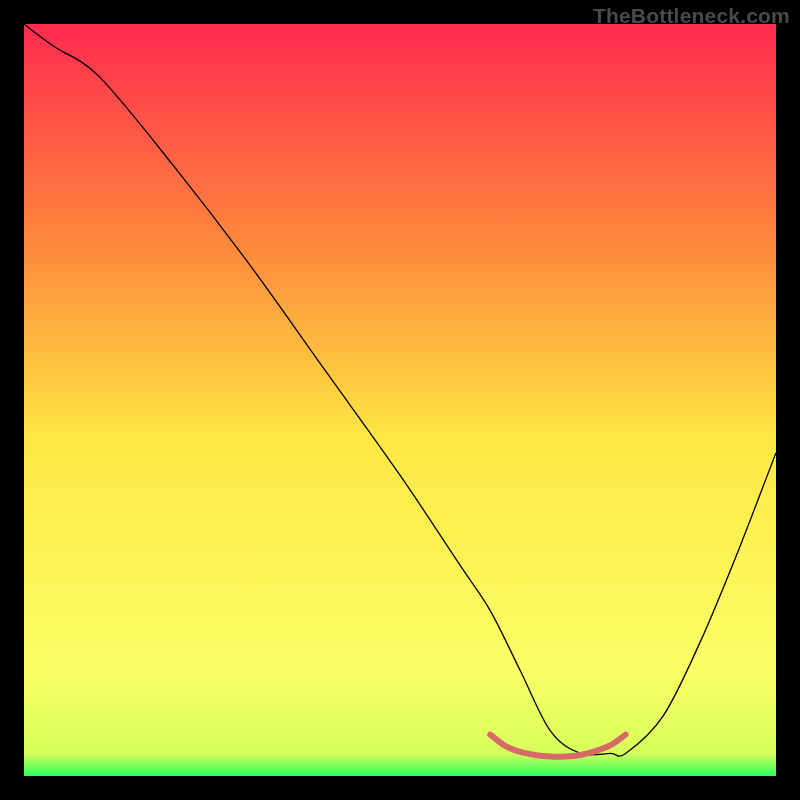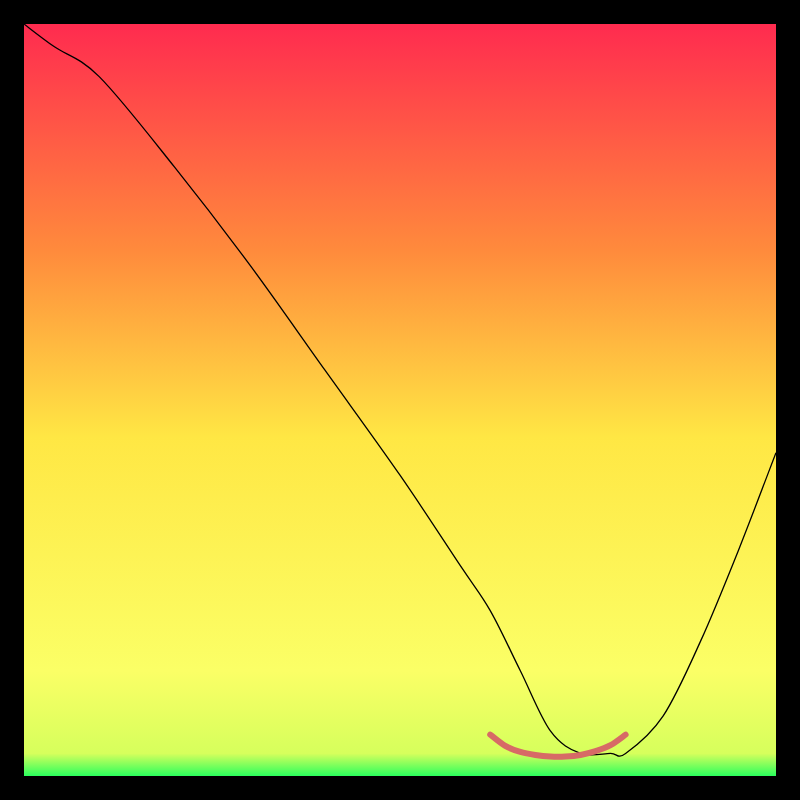--- a/index.html
+++ b/index.html
@@ -37,20 +37,21 @@
   .plot svg {
     display: block;
     width: 752px;
     height: 752px;
   }
 </style>
 </head>
 <body>
 
 <div class="outer">
+  <div class="watermark">TheBottleneck.com</div>
   <div class="plot">
     <svg id="chart-svg" viewBox="0 0 752 752" preserveAspectRatio="none">
       <defs>
         <linearGradient id="bg-grad" x1="0" y1="0" x2="0" y2="1">
           <stop id="g0" offset="0%" stop-color="#ff2b4f"></stop>
           <stop id="g1" offset="30%" stop-color="#ff8a3c"></stop>
           <stop id="g2" offset="55%" stop-color="#ffe744"></stop>
           <stop id="g3" offset="86%" stop-color="#fbff66"></stop>
           <stop id="g4" offset="97%" stop-color="#d6ff5c"></stop>
           <stop id="g5" offset="100%" stop-color="#2bff5d"></stop>

